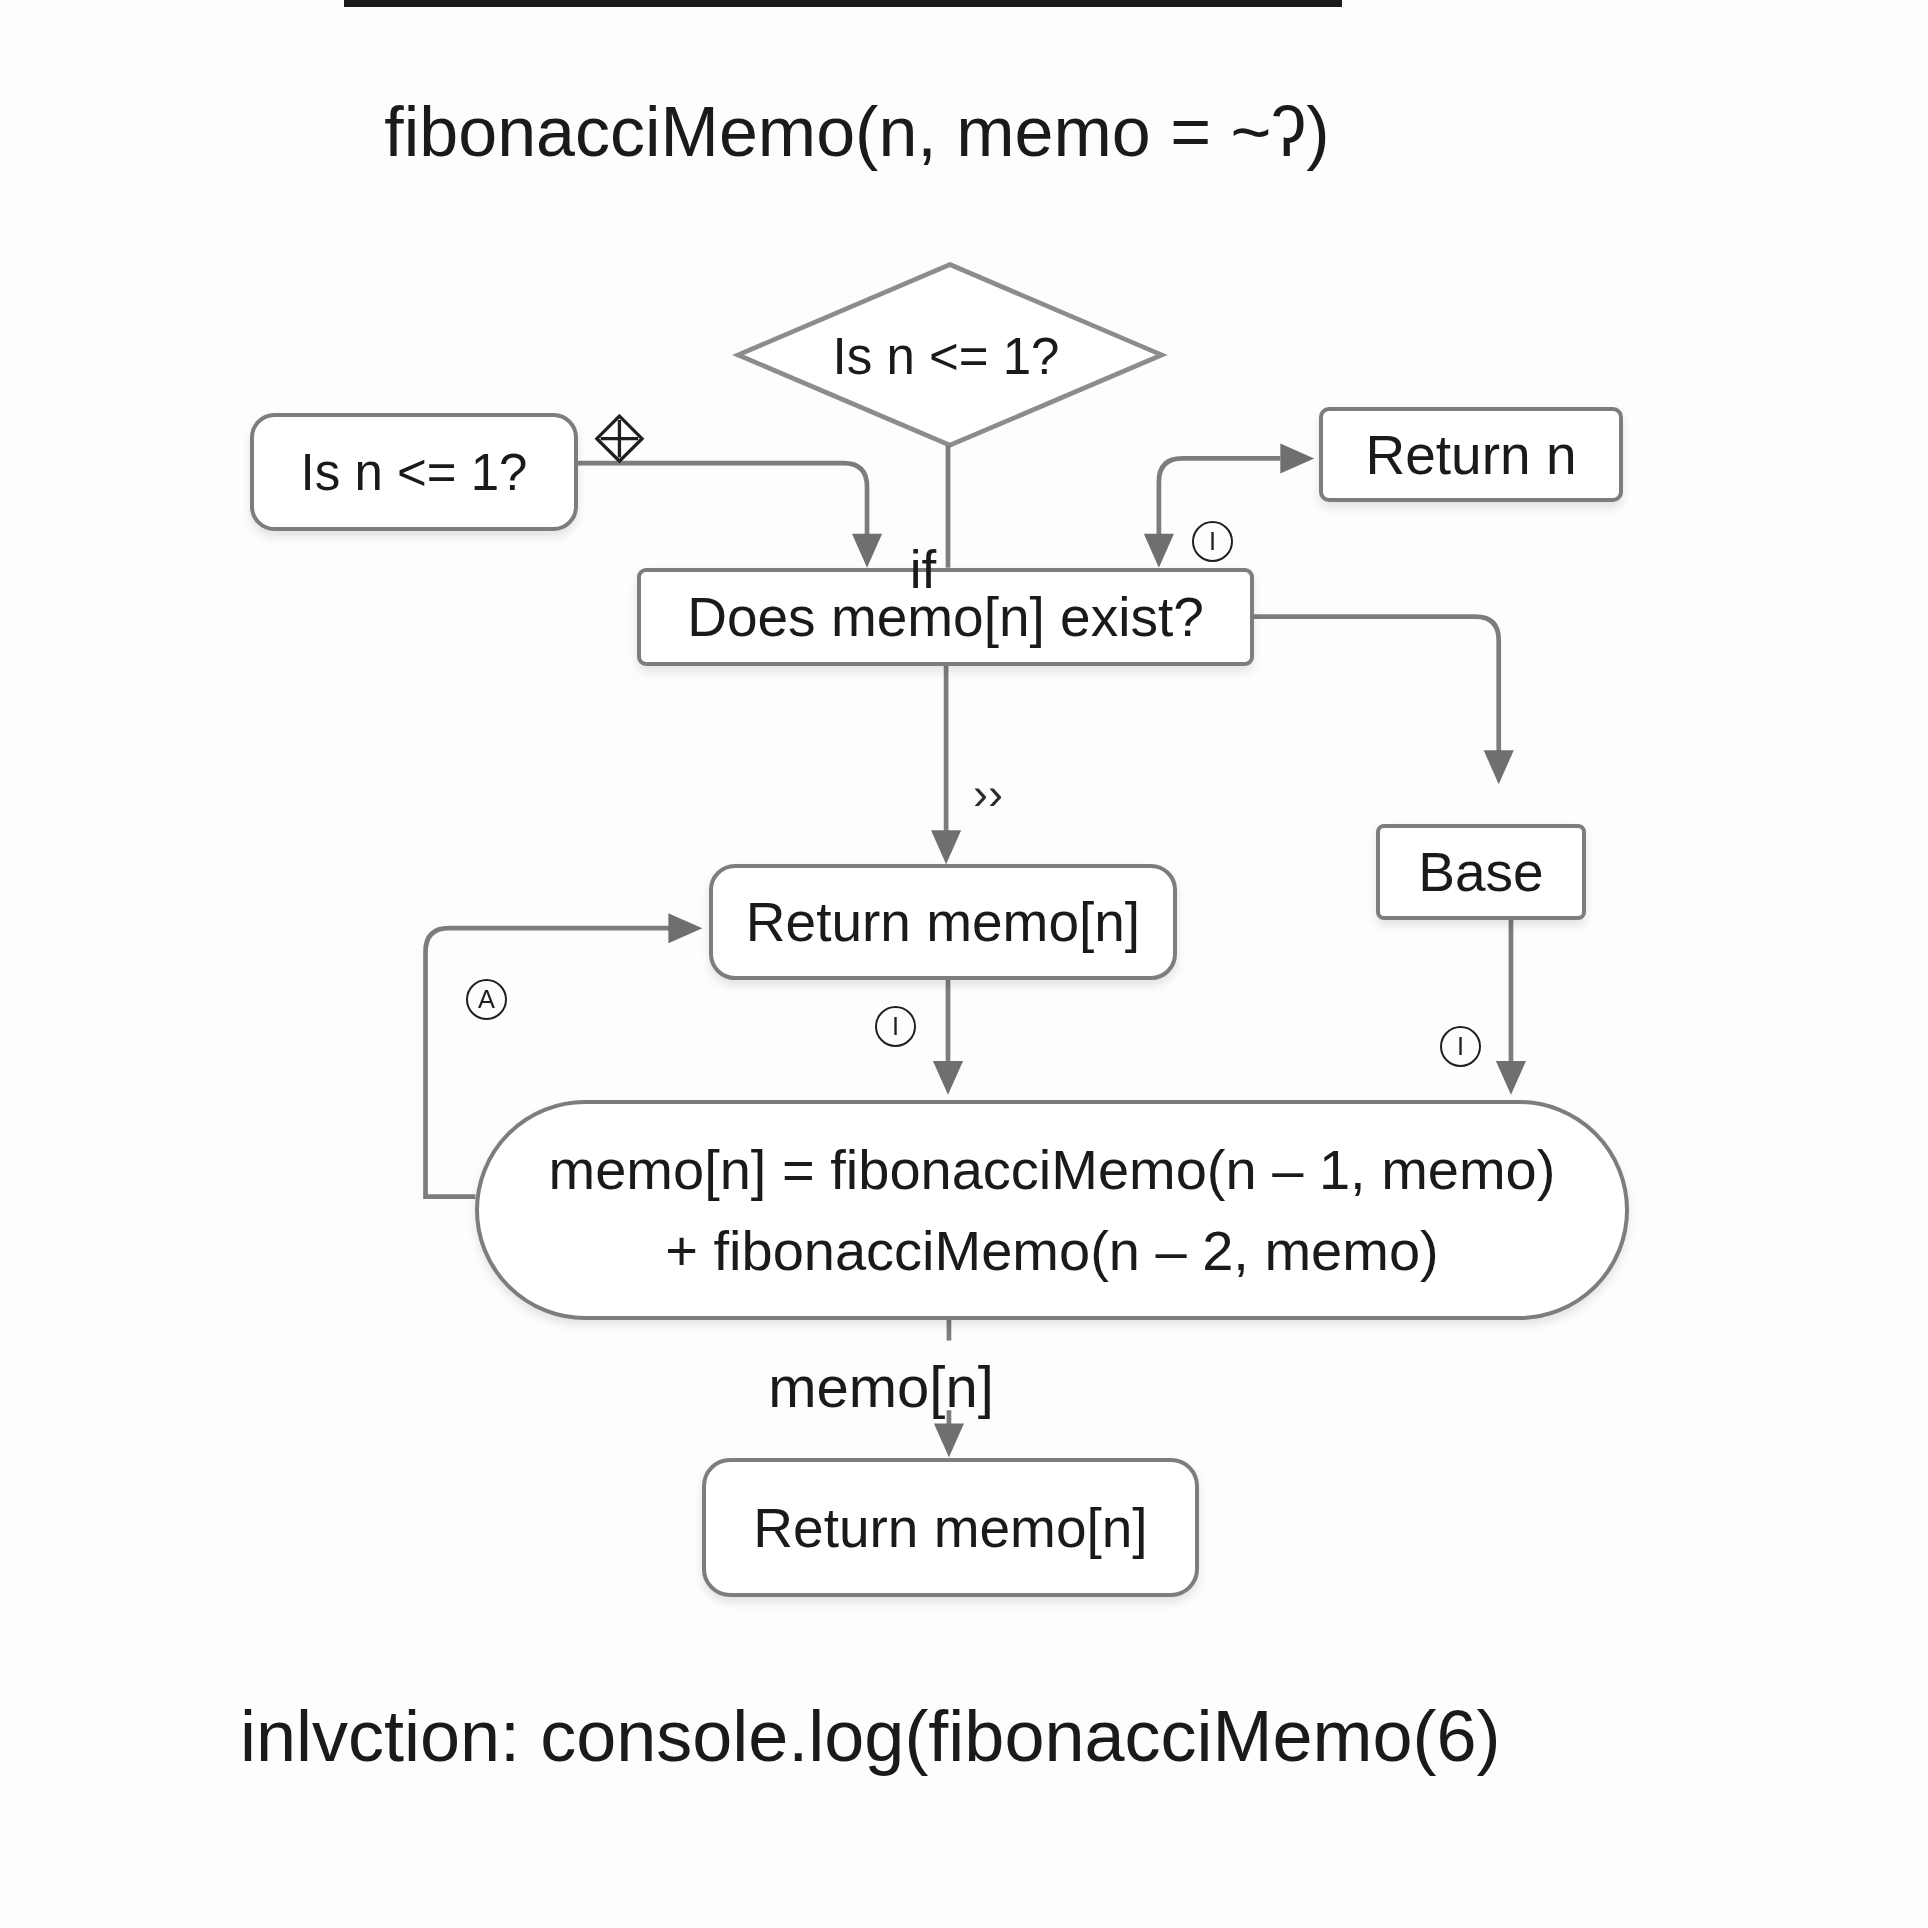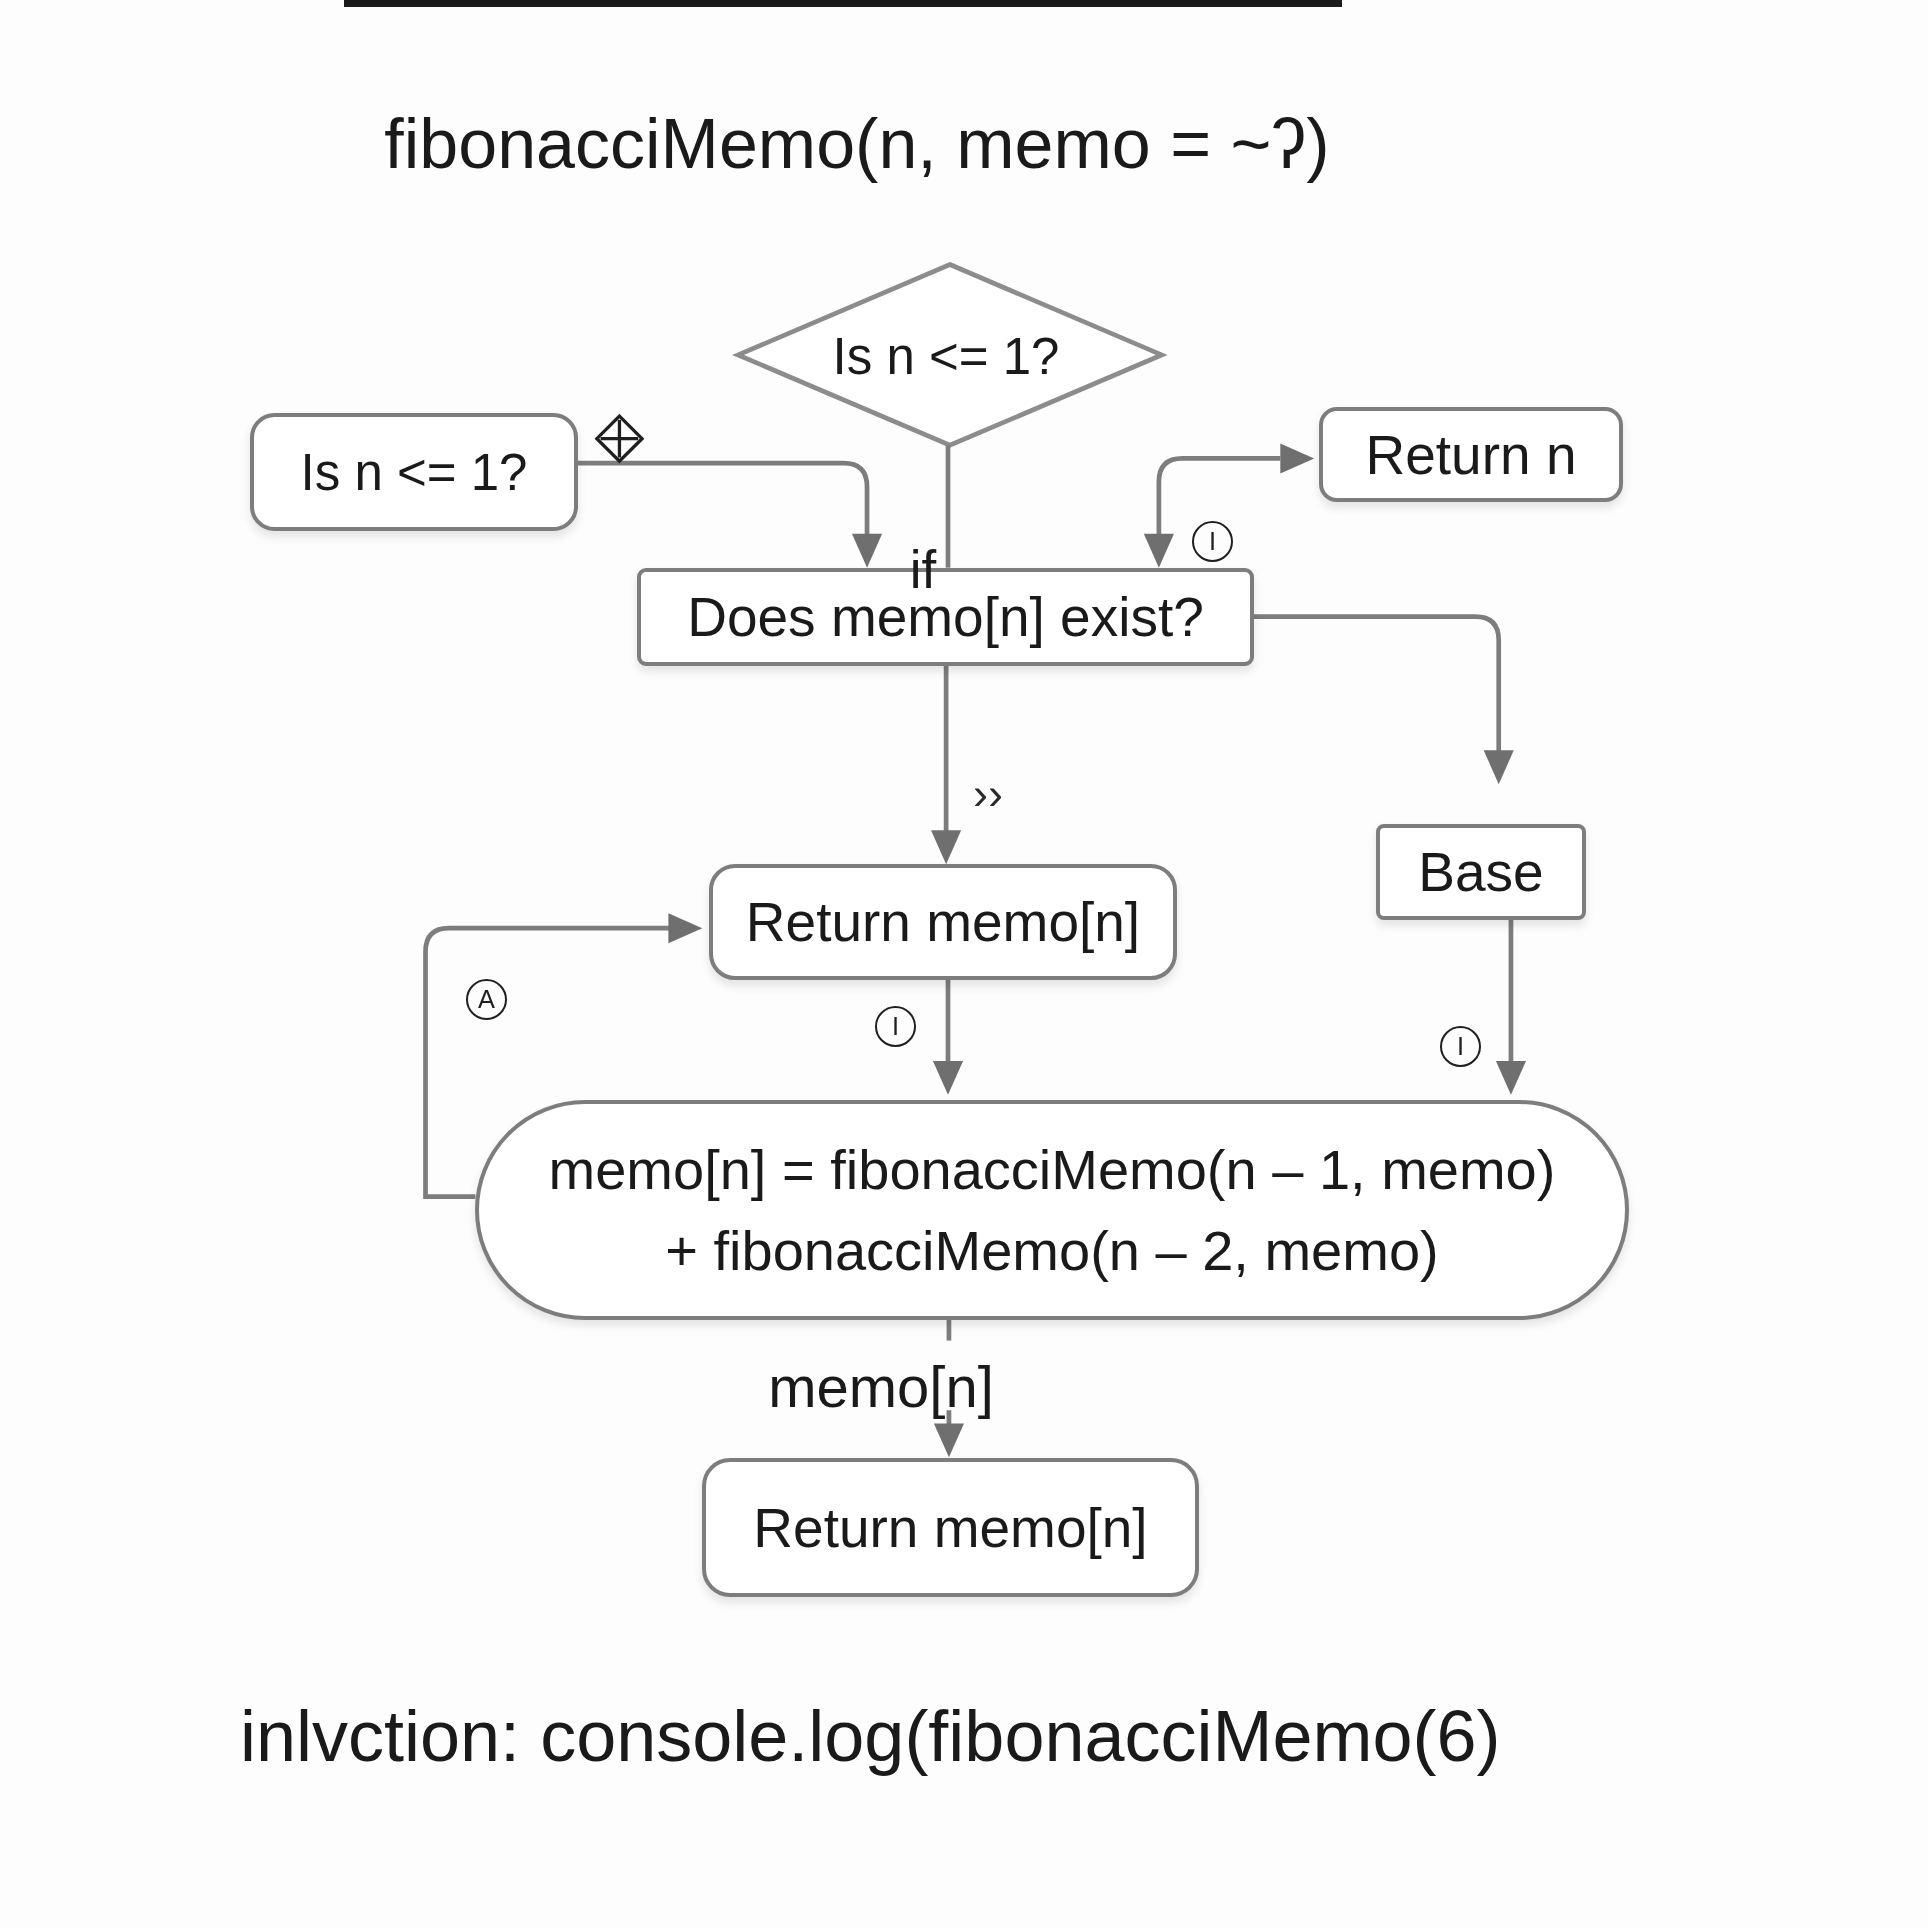--- a/index.html
+++ b/index.html
@@ -26,26 +26,26 @@
   }
   .badge{
     position:absolute; width:41px; height:41px; border:2.8px solid var(--badge);
     border-radius:50%; display:flex; align-items:center; justify-content:center;
     font-size:25.4px; color:var(--badge); z-index:3; background:transparent;
     box-sizing:border-box;
   }
   #top-bar{position:absolute; left:344px; top:0; width:998px; height:6.6px;
     background:#1b1b1b; z-index:4;}
   #title{position:absolute; left:339px; top:92px; width:1036px; text-align:center;
-    font-size:70px; z-index:3;margin-top:12px;}
+    font-size:70px; z-index:3;}
   #caption{position:absolute; left:240px; top:1695px; width:1460px; text-align:left;
     font-size:72px; z-index:3;}
   #diamond-label{left:805px; top:326px; width:282px; height:60px; font-size:51px;}
   #check-box{left:250px; top:413px; width:328px; height:118px; border-radius:24.5px; font-size:51px;}
-  #return-n-box{left:1319px; top:407px; width:304px; height:95px; border-radius:18px;}
+  #return-n-box{left:1319px; top:407px; width:304px; height:95px; border-radius:10px;}
   #memo-exists-box{left:637px; top:568px; width:617px; height:98px; border-radius:9px;}
   #base-box{left:1376px; top:824px; width:210px; height:96px; border-radius:8px;}
   #return-memo-mid-box{left:709px; top:864px; width:468px; height:116px; border-radius:26px;}
   #compute-box{left:475px; top:1100px; width:1154px; height:220px; border-radius:110px;
     flex-direction:column; font-size:56px; line-height:81px;}
   #return-memo-bottom-box{left:702px; top:1458px; width:497px; height:139px; border-radius:28px;}
   #if-label{left:890px; top:495px; width:66px; height:58px; font-size:53px;margin-top:45px;}
   #chevrons-label{left:955px; top:766px; width:66px; height:55px; font-size:45px; color:#2b2b2b;}
   #memo-n-label{left:787px; top:1352px; width:188px; height:68px; font-size:58px;}
   #badge-i-right{left:1192px; top:521px;}

